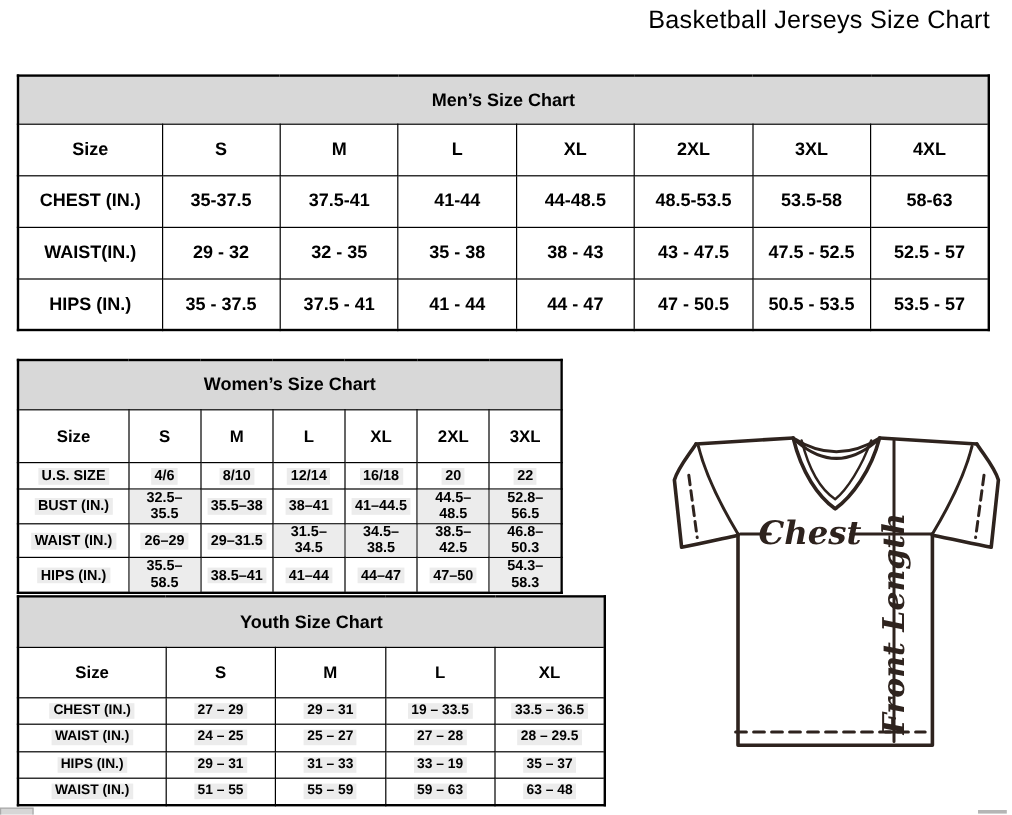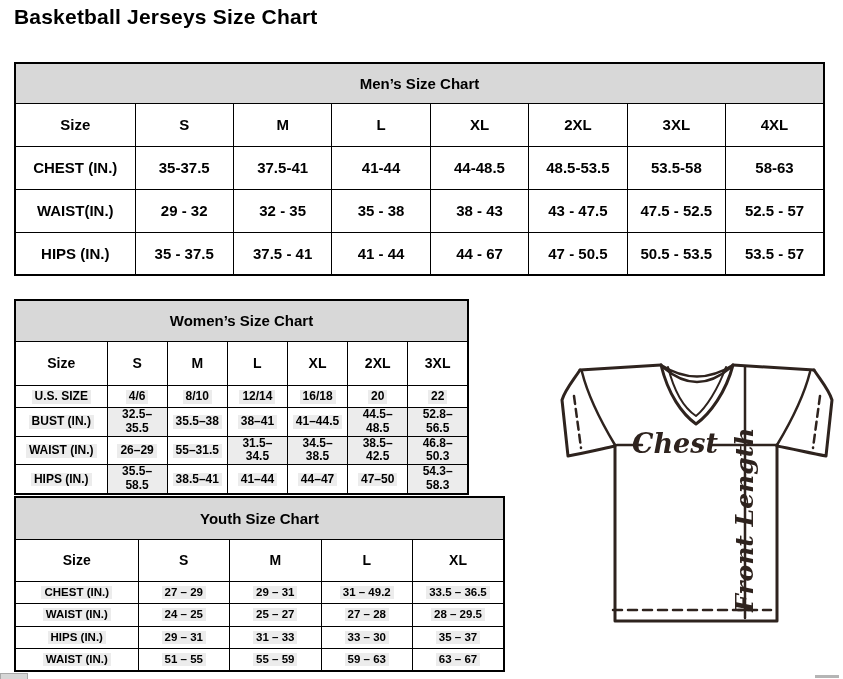--- a/index.html
+++ b/index.html
@@ -2,21 +2,21 @@
 <html><head>
 <meta charset="utf-8">
 <style>
   html,body { margin:0; padding:0; background:#fff; }
   .canvas {
     position:relative; width:843px; height:679px; background:#ffffff;
     font-family:"Liberation Sans", sans-serif; color:#000; overflow:hidden;
   }
   .page-title {
     position:absolute; left:14px; top:5px; width:811px;
-    text-align:left; font-size:21px; font-weight:bold; margin:0;
+    text-align:right; font-size:21px; font-weight:normal; margin:0;
     letter-spacing:0.2px;
   }
   table {
     position:absolute; border-collapse:collapse; table-layout:fixed;
     border:2px solid #000; font-weight:bold;
   }
   td, th { border:1px solid #000; text-align:center; vertical-align:middle; padding:0; overflow:hidden; }
   th.section-title { background:#d8d8d8; font-size:15px; }
 
   
@@ -113,21 +113,21 @@
       <td>38 - 43</td>
       <td>43 - 47.5</td>
       <td>47.5 - 52.5</td>
       <td>52.5 - 57</td>
     </tr>
     <tr>
       <td>HIPS (IN.)</td>
       <td>35 - 37.5</td>
       <td>37.5 - 41</td>
       <td>41 - 44</td>
-      <td>44 - 67</td>
+      <td>44 - 47</td>
       <td>47 - 50.5</td>
       <td>50.5 - 53.5</td>
       <td>53.5 - 57</td>
     </tr>
   </tbody>
     </table>
 
   <table class="women">
     <colgroup>
         <col class="lbl">
@@ -165,21 +165,21 @@
       <td><span class="shade">32.5–35.5</span></td>
       <td><span class="shade">35.5–38</span></td>
       <td><span class="shade">38–41</span></td>
       <td><span class="shade">41–44.5</span></td>
       <td><span class="shade">44.5–48.5</span></td>
       <td><span class="shade">52.8–56.5</span></td>
     </tr>
     <tr class="data-row">
       <td><span class="shade">WAIST (IN.)</span></td>
       <td><span class="shade">26–29</span></td>
-      <td><span class="shade">55–31.5</span></td>
+      <td><span class="shade">29–31.5</span></td>
       <td><span class="shade">31.5–34.5</span></td>
       <td><span class="shade">34.5–38.5</span></td>
       <td><span class="shade">38.5–42.5</span></td>
       <td><span class="shade">46.8–50.3</span></td>
     </tr>
     <tr class="data-row">
       <td><span class="shade">HIPS (IN.)</span></td>
       <td><span class="shade">35.5–58.5</span></td>
       <td><span class="shade">38.5–41</span></td>
       <td><span class="shade">41–44</span></td>
@@ -206,43 +206,43 @@
       <td>Size</td>
       <td>S</td>
       <td>M</td>
       <td>L</td>
       <td>XL</td>
     </tr>
     <tr class="data-row">
       <td><span class="shade">CHEST (IN.)</span></td>
       <td><span class="shade">27 – 29</span></td>
       <td><span class="shade">29 – 31</span></td>
-      <td><span class="shade">31 – 49.2</span></td>
+      <td><span class="shade">19 – 33.5</span></td>
       <td><span class="shade">33.5 – 36.5</span></td>
     </tr>
     <tr class="data-row">
       <td><span class="shade">WAIST (IN.)</span></td>
       <td><span class="shade">24 – 25</span></td>
       <td><span class="shade">25 – 27</span></td>
       <td><span class="shade">27 – 28</span></td>
       <td><span class="shade">28 – 29.5</span></td>
     </tr>
     <tr class="data-row">
       <td><span class="shade">HIPS (IN.)</span></td>
       <td><span class="shade">29 – 31</span></td>
       <td><span class="shade">31 – 33</span></td>
-      <td><span class="shade">33 – 30</span></td>
+      <td><span class="shade">33 – 19</span></td>
       <td><span class="shade">35 – 37</span></td>
     </tr>
     <tr class="data-row">
       <td><span class="shade">WAIST (IN.)</span></td>
       <td><span class="shade">51 – 55</span></td>
       <td><span class="shade">55 – 59</span></td>
       <td><span class="shade">59 – 63</span></td>
-      <td><span class="shade">63 – 67</span></td>
+      <td><span class="shade">63 – 48</span></td>
     </tr>
   </tbody>
     </table>
 
   <svg class="jersey" width="282" height="272" viewBox="0 0 282 272" fill="none" stroke="#2e231e" stroke-linecap="round" stroke-linejoin="round">
 
     <path stroke-width="3" d="M 59,87 L 59,263 L 221,263 L 221,87"></path>
 
     <path stroke-width="3" d="M 105,7 L 24,12 M 177,7 L 258,12"></path>
 

